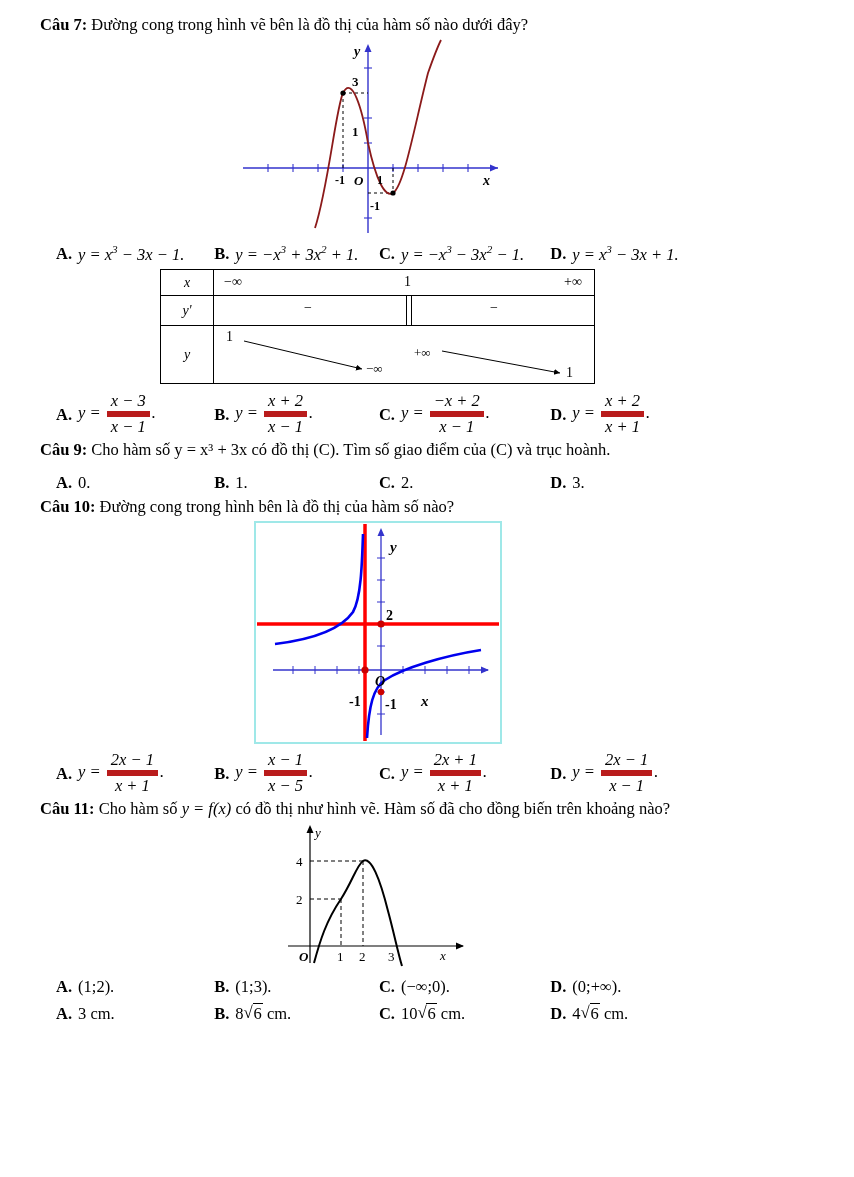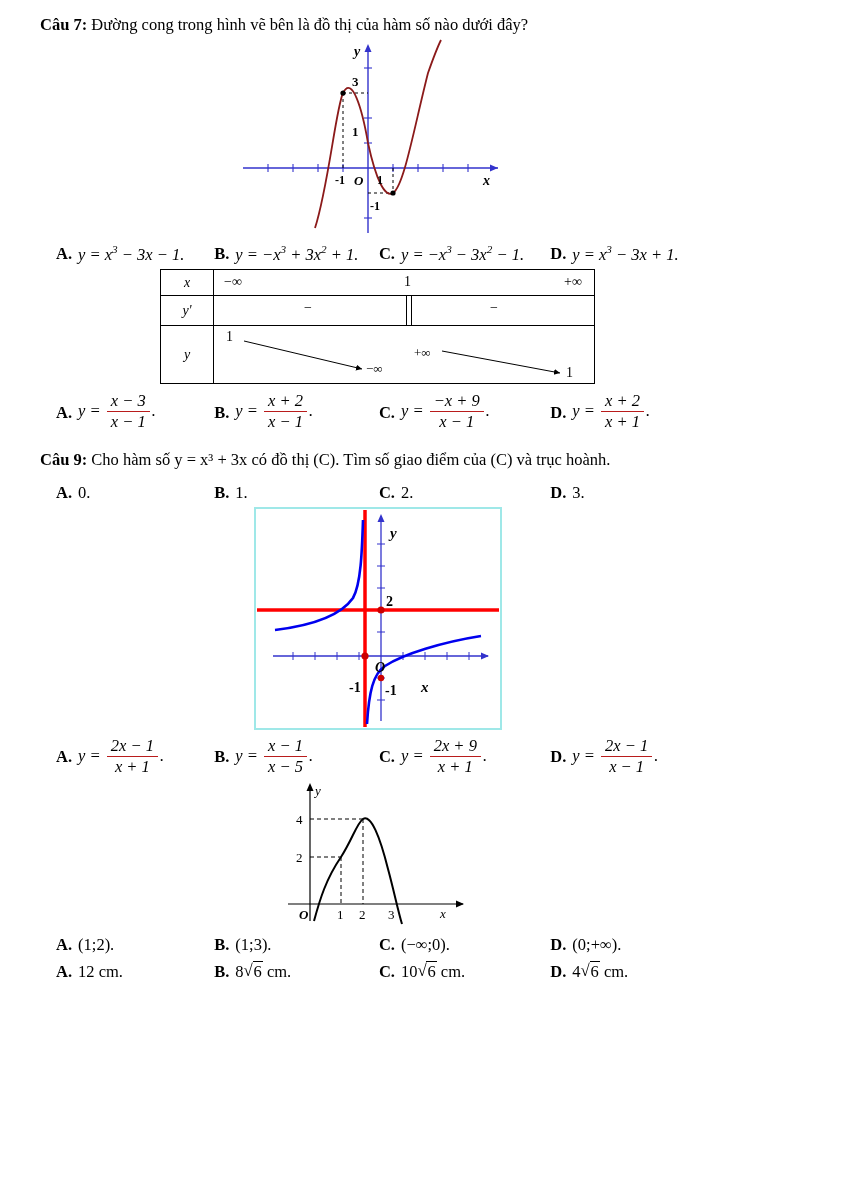--- a/index.html
+++ b/index.html
@@ -32,21 +32,21 @@
   
   .a4 .opt:nth-child(1){width:24%;padding-left:16px;}
   .a4 .opt:nth-child(2){width:25%;}
   .a4 .opt:nth-child(3){width:26%;}
   .a4 .opt:nth-child(4){width:25%;}
 
   .figwrap{display:flex; justify-content:center; width:100%;}
 
   
   .frac{display:inline-block; vertical-align:middle; text-align:center; margin:0 2px; font-style:italic;}
-  .frac .num{display:block; padding:0 4px; border-bottom:1px solid #b91c1c; line-height:1.15;}
+  .frac .num{display:block; padding:0 4px; border-bottom:6px solid #b91c1c; line-height:1.15;}
   .frac .den{display:block; padding:0 4px; line-height:1.2;}
   sup{font-size:0.68em; vertical-align:super;}
 
   
   .sqrt{display:inline-block; position:relative; padding-left:9px;}
   .sqrt:before{content:"\221A"; position:absolute; left:0; top:-1px; font-size:1.02em;}
   .sqrt .rad{border-top:1px solid #000; padding:0 1px;}
 
   
   table.bbt{border-collapse:collapse; font-family:"Liberation Serif",serif; font-size:14px;}
@@ -184,29 +184,29 @@
     <div class="opt">
       <span class="lab">A.</span>
       <span class="italic">y = <span class="frac"><span class="num">x − 3</span><span class="den">x − 1</span></span>.</span>
     </div>
     <div class="opt">
       <span class="lab">B.</span>
       <span class="italic">y = <span class="frac"><span class="num">x + 2</span><span class="den">x − 1</span></span>.</span>
     </div>
     <div class="opt">
       <span class="lab">C.</span>
-      <span class="italic">y = <span class="frac"><span class="num">−x + 9</span><span class="den">x − 1</span></span>.</span>
+      <span class="italic">y = <span class="frac"><span class="num">−x + 2</span><span class="den">x − 1</span></span>.</span>
     </div>
     <div class="opt">
       <span class="lab">D.</span>
       <span class="italic">y = <span class="frac"><span class="num">x + 2</span><span class="den">x + 1</span></span>.</span>
     </div>
   </div>
 
-  <p class="q" style="margin-top:17px;">
+  <p class="q" style="margin-top:2px;">
     <span class="qlabel">Câu 9:</span>
     <span class="qtext">Cho hàm số  y = x³ + 3x  có đồ thị (C). Tìm số giao điểm của (C) và trục hoành.</span>
   </p>
 
   <div class="answers a4" style="margin-top:10px;">
     <div class="opt">
       <span class="lab">A.</span>
       <span>0.</span>
     </div>
     <div class="opt">
@@ -216,20 +216,24 @@
     <div class="opt">
       <span class="lab">C.</span>
       <span>2.</span>
     </div>
     <div class="opt">
       <span class="lab">D.</span>
       <span>3.</span>
     </div>
   </div>
 
+  <p class="q">
+    <span class="qlabel">Câu 10:</span>
+    <span class="qtext">Đường cong trong hình bên là đồ thị của hàm số nào?</span>
+  </p>
 
   <div class="figwrap">
     <svg width="250" height="225" viewBox="0 0 250 225">
       <rect x="2" y="2" width="246" height="221" fill="none" stroke="#9fe8e8" stroke-width="2"></rect>
 
       <line x1="4" y1="104" x2="246" y2="104" stroke="#ff0000" stroke-width="3.5"></line>
       <line x1="112" y1="4" x2="112" y2="221" stroke="#ff0000" stroke-width="3.5"></line>
 
       <line x1="20" y1="150" x2="235" y2="150" stroke="#3333cc" stroke-width="1.3"></line>
       <line x1="128" y1="10" x2="128" y2="215" stroke="#3333cc" stroke-width="1.3"></line>
@@ -272,28 +276,32 @@
     <div class="opt">
       <span class="lab">A.</span>
       <span class="italic">y = <span class="frac"><span class="num">2x − 1</span><span class="den">x + 1</span></span>.</span>
     </div>
     <div class="opt">
       <span class="lab">B.</span>
       <span class="italic">y = <span class="frac"><span class="num">x − 1</span><span class="den">x − 5</span></span>.</span>
     </div>
     <div class="opt">
       <span class="lab">C.</span>
-      <span class="italic">y = <span class="frac"><span class="num">2x + 9</span><span class="den">x + 1</span></span>.</span>
+      <span class="italic">y = <span class="frac"><span class="num">2x + 1</span><span class="den">x + 1</span></span>.</span>
     </div>
     <div class="opt">
       <span class="lab">D.</span>
       <span class="italic">y = <span class="frac"><span class="num">2x − 1</span><span class="den">x − 1</span></span>.</span>
     </div>
   </div>
 
+  <p class="q">
+    <span class="qlabel">Câu 11:</span>
+    <span class="qtext">Cho hàm số  <span class="italic">y = f(x)</span>  có đồ thị như hình vẽ. Hàm số đã cho đồng biến trên khoảng nào?</span>
+  </p>
 
   <div class="figwrap">
     <svg width="220" height="150" viewBox="0 0 220 150">
       <line x1="20" y1="125" x2="195" y2="125" stroke="#000" stroke-width="1.2"></line>
       <line x1="42" y1="6" x2="42" y2="142" stroke="#000" stroke-width="1.2"></line>
       <polygon points="196,125 188,121.5 188,128.5" fill="#000"></polygon>
       <polygon points="42,4 38.5,12 45.5,12" fill="#000"></polygon>
 
       <g stroke="#000" stroke-width="1" stroke-dasharray="4,3" fill="none">
         <line x1="42" y1="40" x2="95" y2="40"></line>
@@ -331,21 +339,21 @@
     <div class="opt">
       <span class="lab">D.</span>
       <span>(0;+∞).</span>
     </div>
   </div>
 
 
   <div class="answers a4" style="margin-top:4px;">
     <div class="opt">
       <span class="lab">A.</span>
-      <span>12 cm.</span>
+      <span>3 cm.</span>
     </div>
     <div class="opt">
       <span class="lab">B.</span>
       <span>8<span class="sqrt"><span class="rad">6</span></span>&nbsp;cm.</span>
     </div>
     <div class="opt">
       <span class="lab">C.</span>
       <span>10<span class="sqrt"><span class="rad">6</span></span>&nbsp;cm.</span>
     </div>
     <div class="opt">

